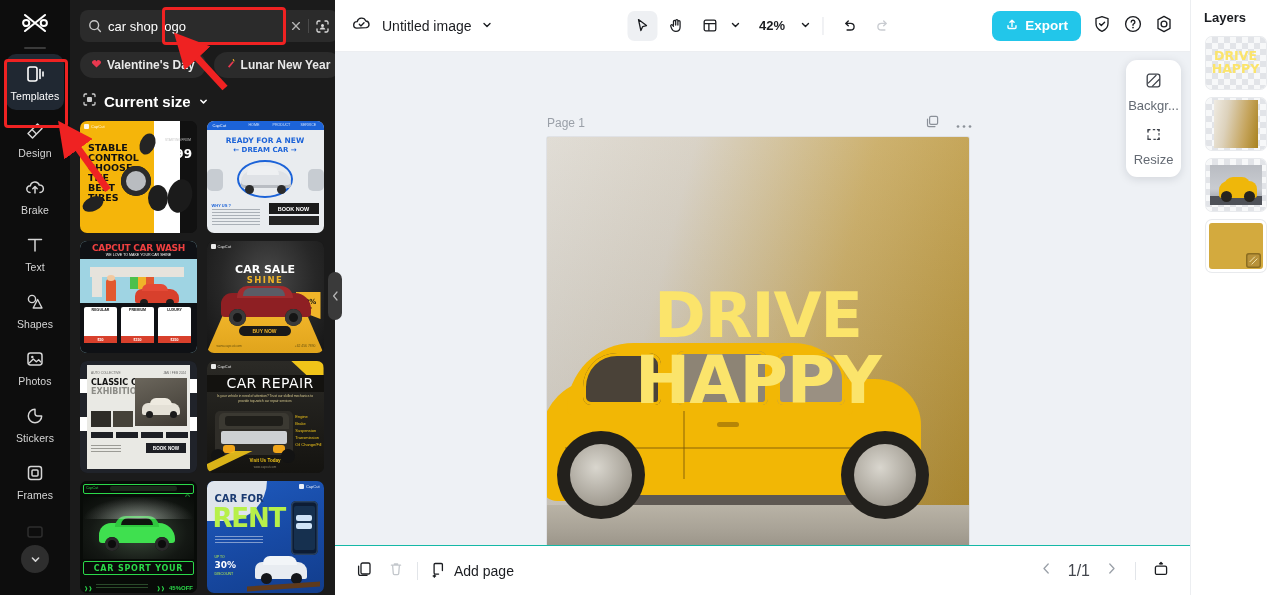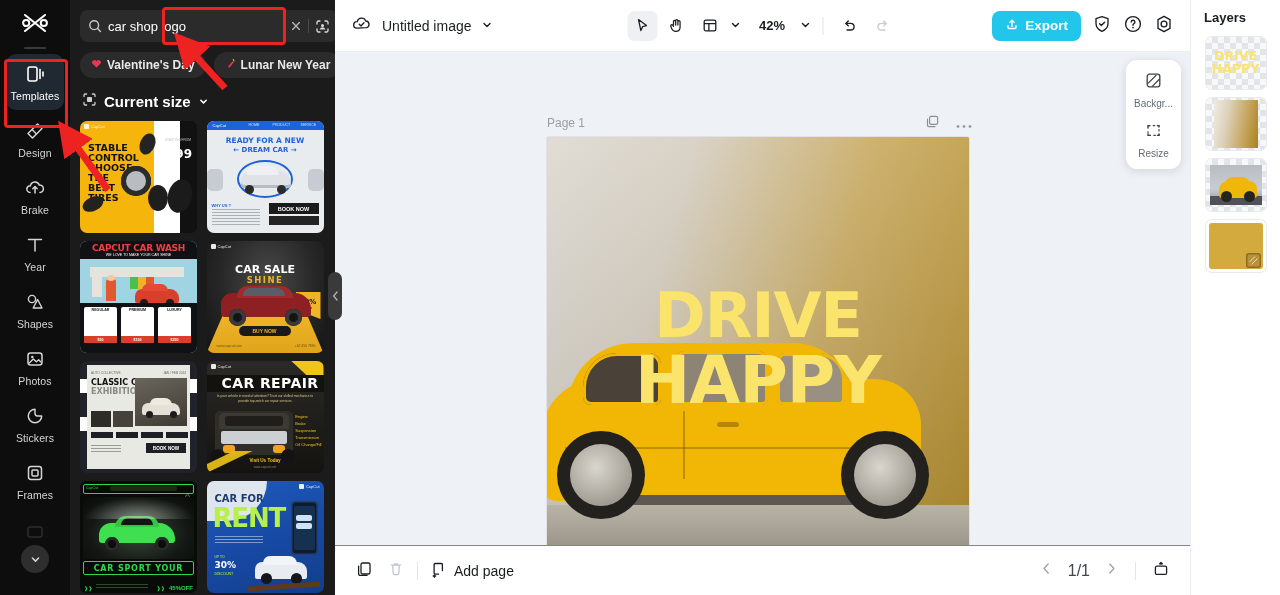--- a/index.html
+++ b/index.html
@@ -211,21 +211,21 @@
   .float-panel {
     position:absolute; right:9px; top:8px; width:55px;
     background:#fff; border-radius:11px; box-shadow:0 2px 10px rgba(16,24,40,.13);
     padding:11px 0 10px 0; display:flex; flex-direction:column;
     align-items:center; gap:12px; z-index:20;
   }
   .fp-item {
     display:flex; flex-direction:column; align-items:center; gap:4px; cursor:pointer;
     width:52px;
   }
-  .fp-lbl { font-size:10px; color:#646a73; }
+  .fp-lbl { font-size:13px; color:#646a73; }
 
   
   .botbar {
     height:50px; background:#fff; border-top:1px solid #14b8a6;
     display:flex; align-items:center; padding:0 20px; flex-shrink:0;
   }
   .bb-sep { width:1px; height:18px; background:#e2e5e9; margin:0 12px; }
   .addpage { display:flex; align-items:center; gap:7px; cursor:pointer; font-size:14px; color:#1b1d21; }
   .bb-right { margin-left:auto; display:flex; align-items:center; gap:14px; }
   .pagecount { font-size:16px; color:#42464d; }
@@ -341,21 +341,21 @@
       </span>
       <span class="ri-lbl">Brake</span>
     </div>
 
     <div class="rail-item">
       <span class="ri-ico">
         <svg width="22" height="22" viewBox="0 0 22 22" fill="none">
           <path d="M4.5 5.5h13M11 5.5V17" stroke="#d6d6d6" stroke-width="1.5" stroke-linecap="round"></path>
         </svg>
       </span>
-      <span class="ri-lbl">Year</span>
+      <span class="ri-lbl">Text</span>
     </div>
 
     <div class="rail-item">
       <span class="ri-ico">
         <svg width="22" height="22" viewBox="0 0 22 22" fill="none">
           <circle cx="8" cy="8" r="3.6" stroke="#d6d6d6" stroke-width="1.4"></circle>
           <path d="M13.6 8.5 18 17h-8.8z" stroke="#d6d6d6" stroke-width="1.4" stroke-linejoin="round"></path>
         </svg>
       </span>
       <span class="ri-lbl">Shapes</span>
@@ -599,21 +599,21 @@
       </div>
 
       <div class="tcard">
         <div class="th" style="background:linear-gradient(180deg,#2b2a26,#141310);">
           <div class="capcut-tag">
               <i></i>
               <span>CapCut</span>
             </div>
           <div style="position:absolute;right:0;top:0;width:46px;height:30px;background:#f0c419;clip-path:polygon(30% 0,100% 0,100% 100%);"></div>
           <div style="position:absolute;left:0;right:0;top:14px;height:17px;background:#13120f;"></div>
-          <div style="position:absolute;left:10px;right:0;top:14px;text-align:center;color:#fff;font-size:14px;font-weight:bold;letter-spacing:.4px;font-family:'DejaVu Sans',sans-serif;">CAR REPAIR</div>
+          <div style="position:absolute;left:10px;right:0;top:14px;text-align:center;color:#fff;font-size:14px;font-weight:normal;letter-spacing:.4px;font-family:'DejaVu Sans',sans-serif;">CAR REPAIR</div>
           <div style="position:absolute;left:8px;right:8px;top:33px;text-align:center;color:#d6c98e;font-size:3.3px;line-height:1.4;">Is your vehicle in need of attention? Trust our skilled mechanics to provide top-notch car repair services</div>
           <div style="position:absolute;left:8px;top:50px;width:78px;height:44px;background:#2f2d28;border-radius:5px;"></div>
           <div style="position:absolute;left:12px;top:52px;width:70px;height:16px;background:#3b3932;border-radius:5px 5px 0 0;"></div>
           <div style="position:absolute;left:18px;top:55px;width:58px;height:10px;background:#1f1e1a;border-radius:3px;"></div>
           <div style="position:absolute;left:14px;top:70px;width:66px;height:13px;background:#cdd0d3;border-radius:2px;"></div>
           <div style="position:absolute;left:16px;top:84px;width:12px;height:8px;border-radius:3px;background:#f0a51a;"></div>
           <div style="position:absolute;left:66px;top:84px;width:12px;height:8px;border-radius:3px;background:#f0a51a;"></div>
           <div style="position:absolute;left:4px;top:88px;width:14px;height:14px;border-radius:50%;background:#131313;"></div>
           <div style="position:absolute;left:74px;top:88px;width:14px;height:14px;border-radius:50%;background:#131313;"></div>
           <div style="position:absolute;right:2px;top:52px;color:#f0c419;font-size:4px;line-height:1.75;text-align:left;">

